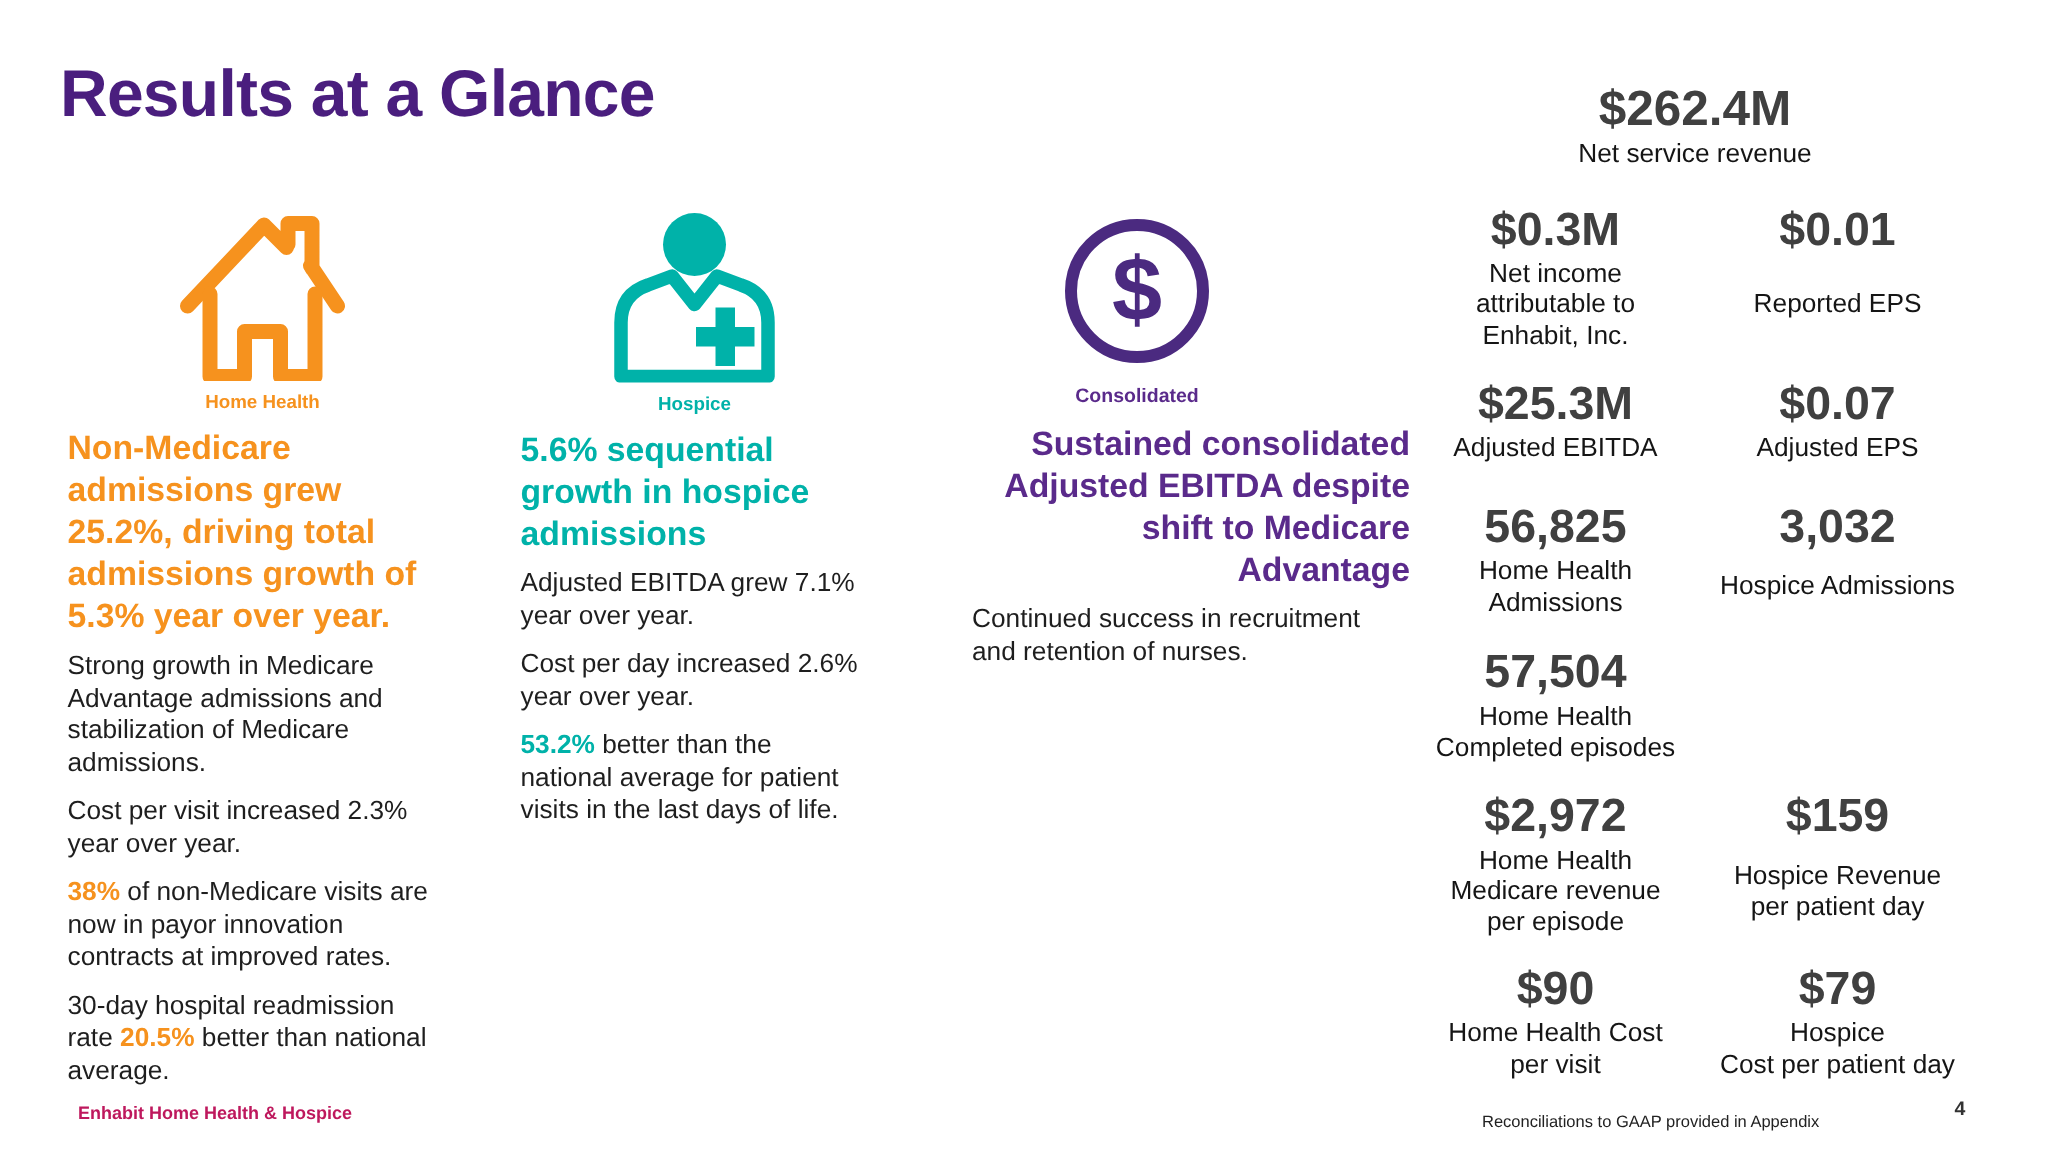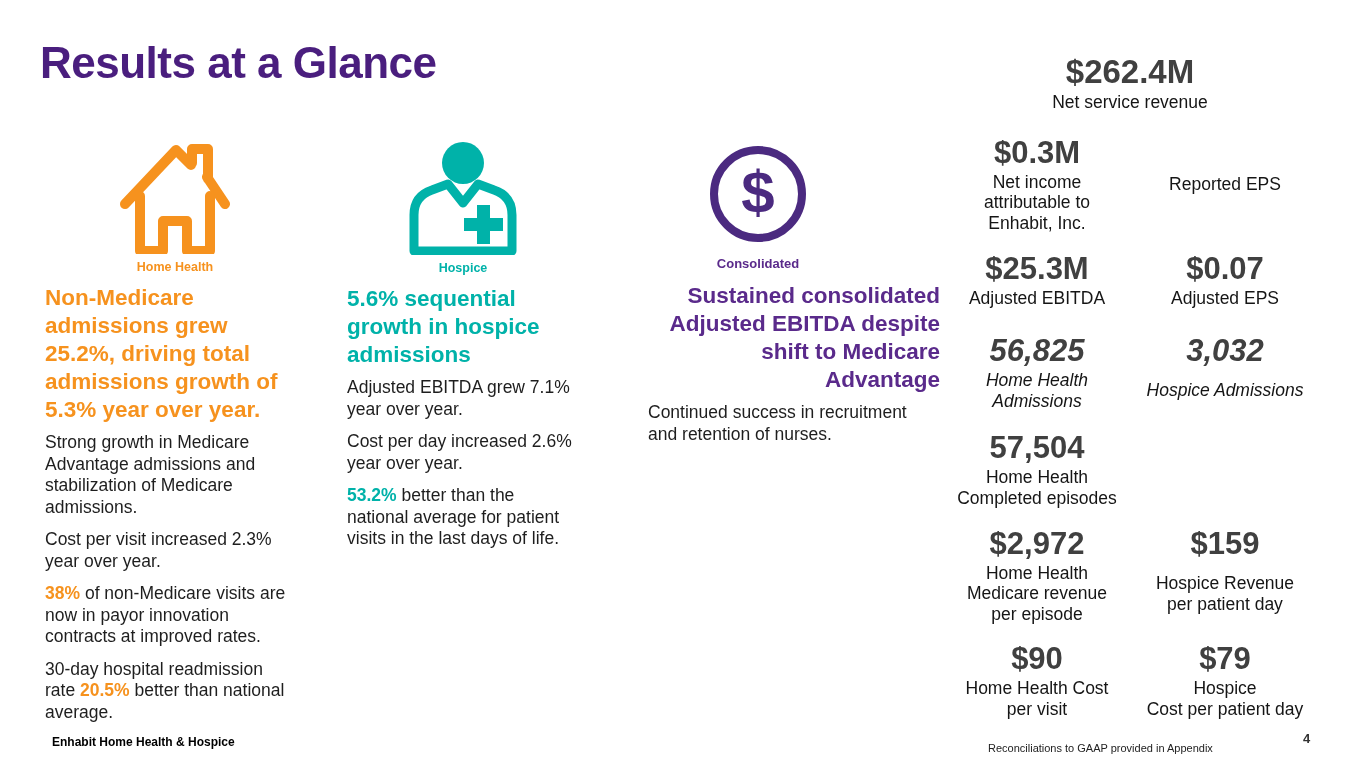--- a/index.html
+++ b/index.html
@@ -23,21 +23,21 @@
   .mlabel{font-size:17.5px;line-height:20.5px;text-align:center;white-space:pre-line;color:#151515;}
   .hero .mlabel{margin-top:1px;}
   .mrow{position:absolute;left:0;width:100%;}
   .mcell{position:absolute;top:0;height:100%;display:flex;flex-direction:column;}
   .mcell.l{left:0;width:194px;}
   .mcell.r{left:180px;width:210px;}
   .mcell .mlabel{flex:1;display:flex;align-items:center;justify-content:center;}
   .circle-icon{box-sizing:border-box;width:96px;height:96px;border:8px solid #4B2A80;border-radius:50%;
                margin:0 auto;display:flex;align-items:center;justify-content:center;}
   .circle-icon span{font-size:60px;font-weight:bold;color:#4B2A80;line-height:1;padding-bottom:3px;}
-  .footer-company{position:absolute;left:52px;top:735px;font-size:12px;font-weight:bold;color:#000000;}
+  .footer-company{position:absolute;left:52px;top:735px;font-size:12px;font-weight:bold;color:#be185d;}
   .footer-note{position:absolute;left:988px;top:742px;font-size:11px;color:#222;}
   .footer-page{position:absolute;left:1303px;top:731px;font-size:13px;font-weight:bold;color:#333;}
 </style>
 </head>
 <body>
 
 <main class="slide">
 
   <h1 class="title">Results at a Glance</h1>
 
@@ -112,36 +112,37 @@
     </div>
 
     <div class="mrow" style="top:134px;height:100px;">
       <div class="mcell l">
         <div class="mv">$0.3M</div>
         <div class="mlabel">Net income
 attributable to
 Enhabit, Inc.</div>
       </div>
       <div class="mcell r">
+        <div class="mv">$0.01</div>
         <div class="mlabel">Reported EPS</div>
       </div>
     </div>
 
     <div class="mrow" style="top:250px;height:60px;">
       <div class="mcell l">
         <div class="mv">$25.3M</div>
         <div class="mlabel">Adjusted EBITDA</div>
       </div>
       <div class="mcell r">
         <div class="mv">$0.07</div>
         <div class="mlabel">Adjusted EPS</div>
       </div>
     </div>
 
-    <div class="mrow" style="top:332px;height:80px;font-style:italic;">
+    <div class="mrow" style="top:332px;height:80px;">
       <div class="mcell l">
         <div class="mv">56,825</div>
         <div class="mlabel">Home Health
 Admissions</div>
       </div>
       <div class="mcell r">
         <div class="mv">3,032</div>
         <div class="mlabel">Hospice Admissions</div>
       </div>
     </div>

